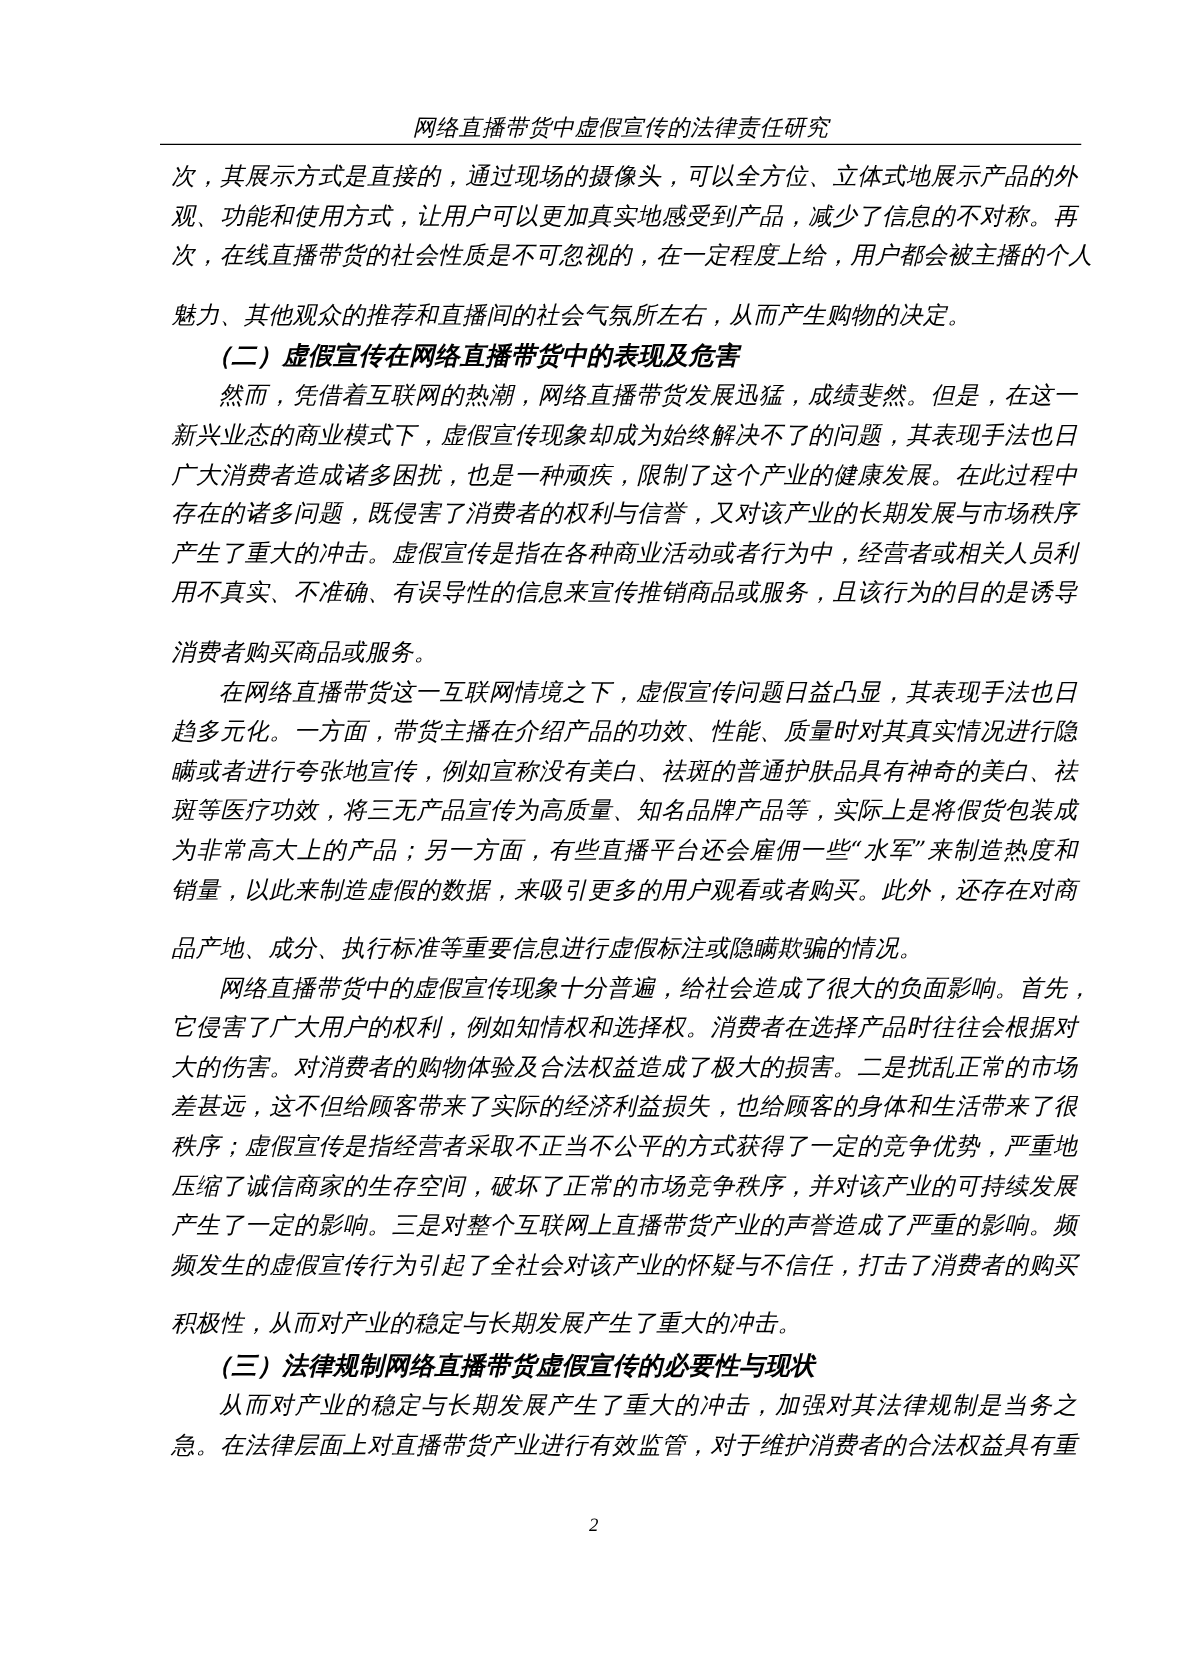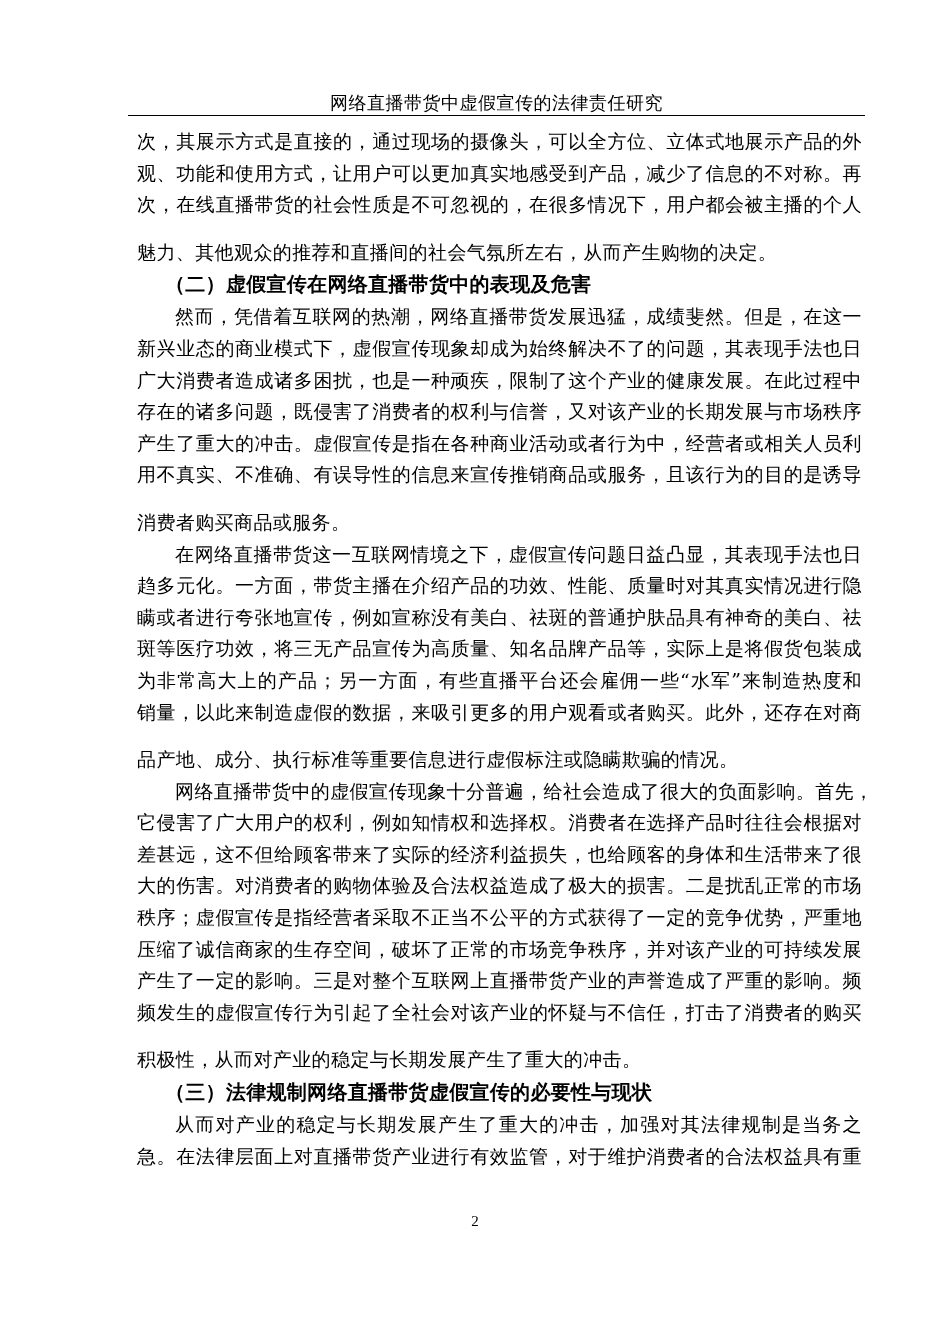--- a/index.html
+++ b/index.html
@@ -1,18 +1,18 @@
 <!DOCTYPE html>
 <html><head>
 <meta charset="utf-8">
 <style>
   html, body { margin: 0; padding: 0; background: #ffffff; }
   body { width: 950px; height: 1344px; position: relative; overflow: hidden;
          font-family: "DejaVu Serif", "Liberation Serif", serif; color: #000; }
-  .page { position: absolute; left: 0; top: 0; width: 950px; height: 984px; background: #fff; }
+  .page { position: absolute; left: 0; top: 0; width: 950px; height: 984px; background: #fff; font-style: italic; }
   .running-header { position: absolute; left: 128px; top: 92px; width: 737px;
     text-align: center; font-size: 18px; line-height: 22px; letter-spacing: 0.5px; }
   .header-rule { position: absolute; left: 128px; top: 115px; width: 737px; height: 0;
     border-top: 1.5px solid #000; }
   .body { position: absolute; left: 137px; top: 126px; width: 725px; }
   .line { font-size: 19px; line-height: 31.6px; height: 31.6px; white-space: nowrap;
     text-align: justify; text-align-last: justify; letter-spacing: 0.4px; }
   .line.last { text-align-last: left; margin-top: 16px; }
   .indent { padding-left: 38px; }
   .heading { font-family: "DejaVu Sans", "Liberation Sans", sans-serif; font-weight: bold;
@@ -24,21 +24,21 @@
 <body>
 
 <div class="page">
   <div class="running-header">网络直播带货中虚假宣传的法律责任研究</div>
   <div class="header-rule"></div>
 
   <div class="body">
     <div>
       <div class="line">次，其展示方式是直接的，通过现场的摄像头，可以全方位、立体式地展示产品的外</div>
       <div class="line">观、功能和使用方式，让用户可以更加真实地感受到产品，减少了信息的不对称。再</div>
-      <div class="line">次，在线直播带货的社会性质是不可忽视的，在很多情况下，用户都会被主播的个人</div>
+      <div class="line">次，在线直播带货的社会性质是不可忽视的，在一定程度上给，用户都会被主播的个人</div>
       <div class="line last">魅力、其他观众的推荐和直播间的社会气氛所左右，从而产生购物的决定。</div>
     </div>
 
     <div class="heading">（二）虚假宣传在网络直播带货中的表现及危害</div>
 
     <div>
       <div class="line indent">然而，凭借着互联网的热潮，网络直播带货发展迅猛，成绩斐然。但是，在这一</div>
       <div class="line">新兴业态的商业模式下，虚假宣传现象却成为始终解决不了的问题，其表现手法也日</div>
       <div class="line">广大消费者造成诸多困扰，也是一种顽疾，限制了这个产业的健康发展。在此过程中</div>
       <div class="line">存在的诸多问题，既侵害了消费者的权利与信誉，又对该产业的长期发展与市场秩序</div>
@@ -53,22 +53,22 @@
       <div class="line">瞒或者进行夸张地宣传，例如宣称没有美白、祛斑的普通护肤品具有神奇的美白、祛</div>
       <div class="line">斑等医疗功效，将三无产品宣传为高质量、知名品牌产品等，实际上是将假货包装成</div>
       <div class="line">为非常高大上的产品；另一方面，有些直播平台还会雇佣一些“水军”来制造热度和</div>
       <div class="line">销量，以此来制造虚假的数据，来吸引更多的用户观看或者购买。此外，还存在对商</div>
       <div class="line last">品产地、成分、执行标准等重要信息进行虚假标注或隐瞒欺骗的情况。</div>
     </div>
 
     <div>
       <div class="line indent">网络直播带货中的虚假宣传现象十分普遍，给社会造成了很大的负面影响。首先，</div>
       <div class="line">它侵害了广大用户的权利，例如知情权和选择权。消费者在选择产品时往往会根据对</div>
+      <div class="line">大的伤害。对消费者的购物体验及合法权益造成了极大的损害。二是扰乱正常的市场</div>
       <div class="line">差甚远，这不但给顾客带来了实际的经济利益损失，也给顾客的身体和生活带来了很</div>
-      <div class="line">大的伤害。对消费者的购物体验及合法权益造成了极大的损害。二是扰乱正常的市场</div>
       <div class="line">秩序；虚假宣传是指经营者采取不正当不公平的方式获得了一定的竞争优势，严重地</div>
       <div class="line">压缩了诚信商家的生存空间，破坏了正常的市场竞争秩序，并对该产业的可持续发展</div>
       <div class="line">产生了一定的影响。三是对整个互联网上直播带货产业的声誉造成了严重的影响。频</div>
       <div class="line">频发生的虚假宣传行为引起了全社会对该产业的怀疑与不信任，打击了消费者的购买</div>
       <div class="line last">积极性，从而对产业的稳定与长期发展产生了重大的冲击。</div>
     </div>
 
     <div class="heading">（三）法律规制网络直播带货虚假宣传的必要性与现状</div>
 
     <div>

